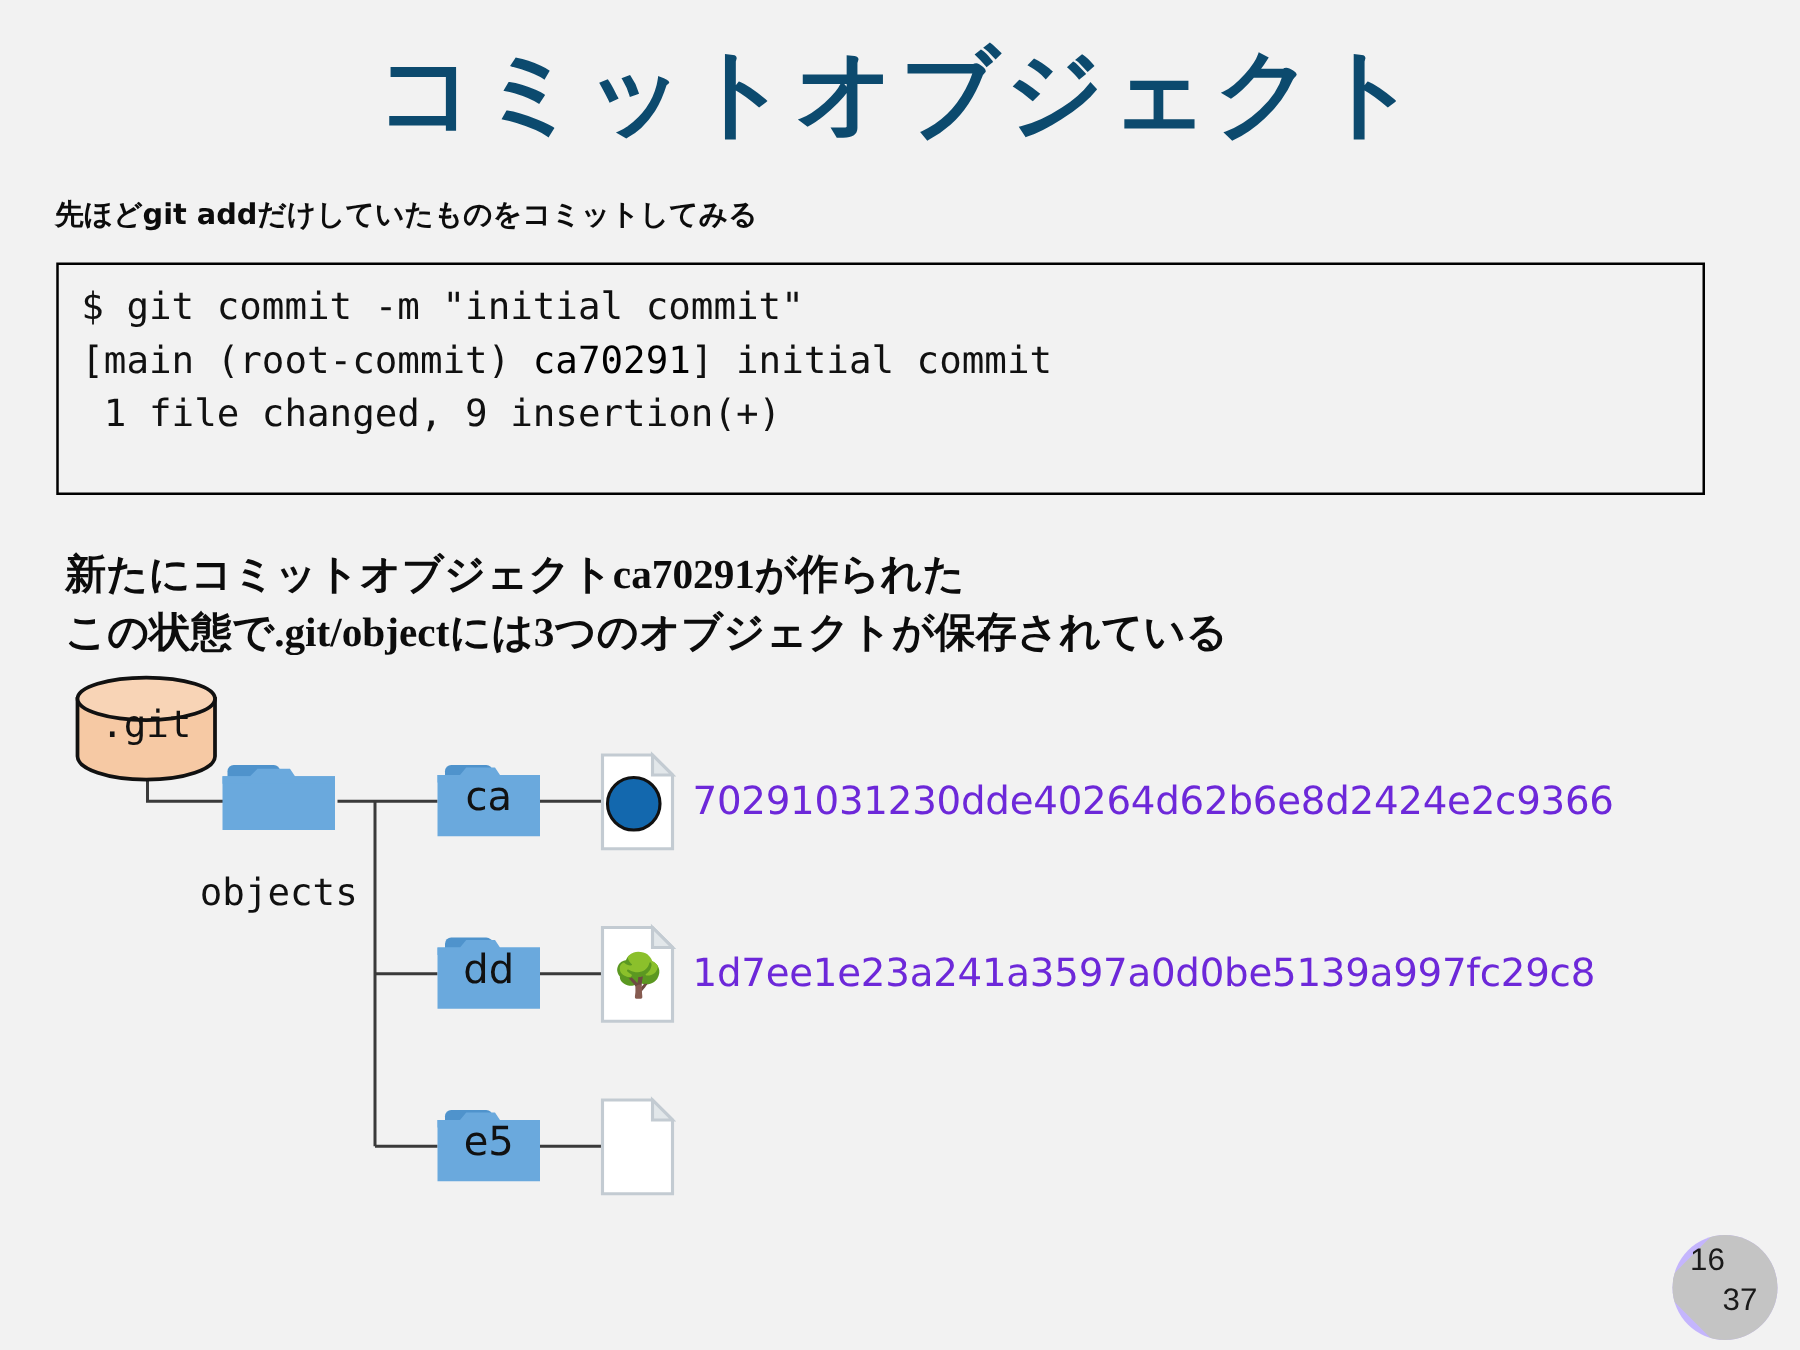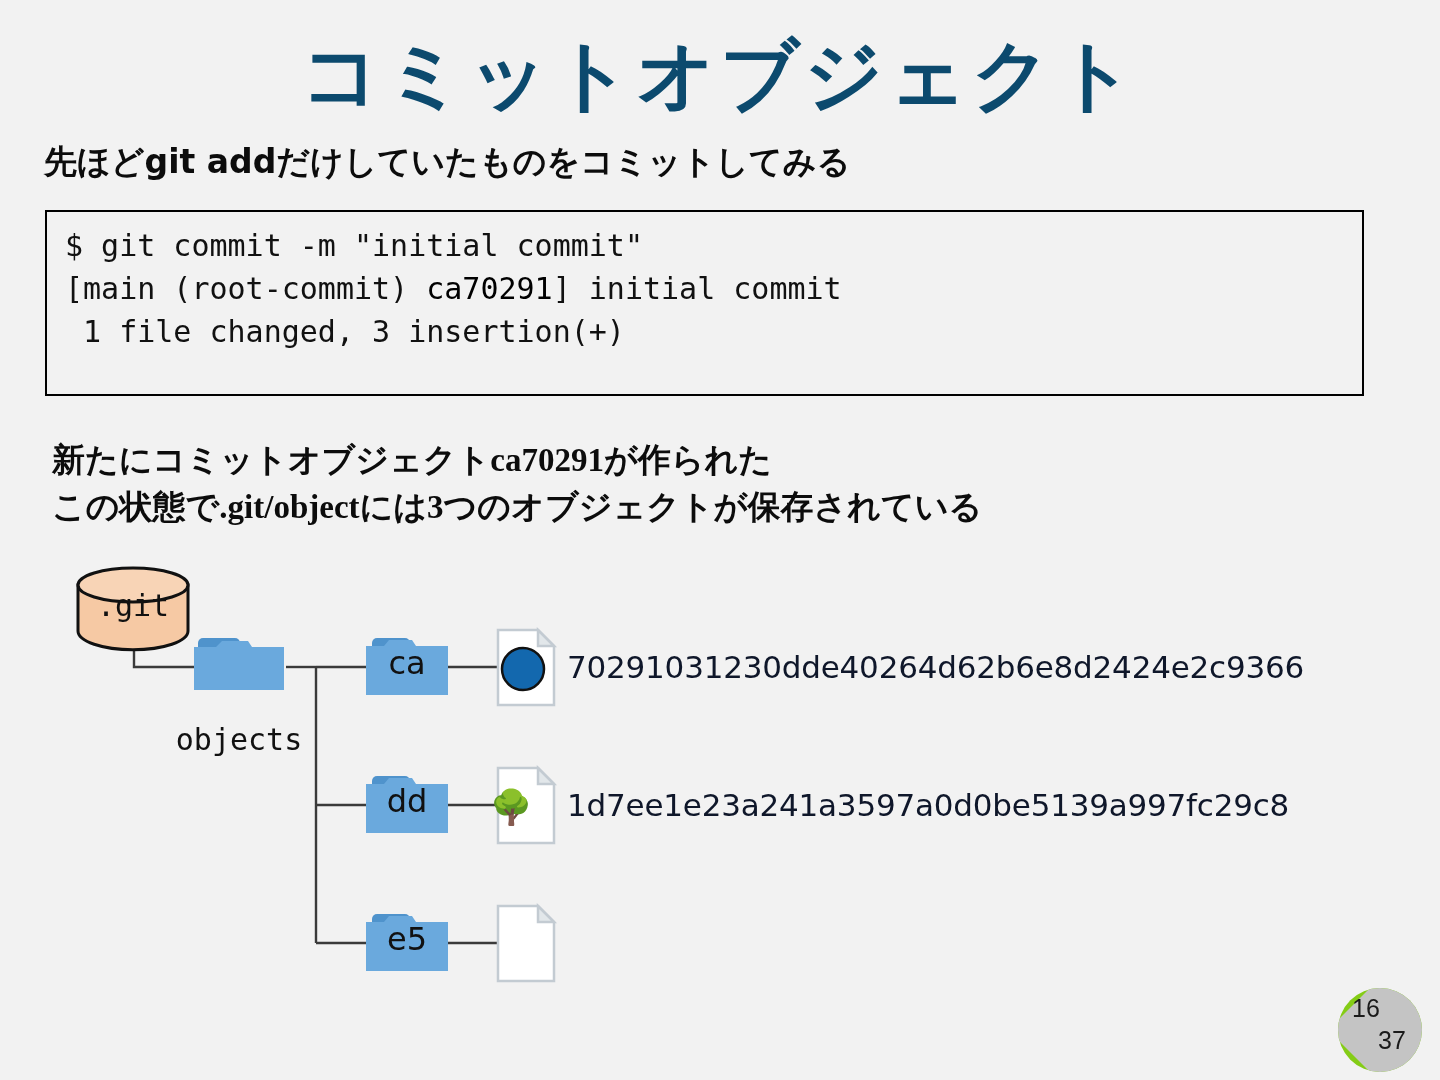--- a/index.html
+++ b/index.html
@@ -27,23 +27,23 @@
     color: #0c4a6e;
     letter-spacing: 4px;
     line-height: 1.0;
     font-family: "DejaVu Sans", "Liberation Sans", sans-serif;
     white-space: nowrap;
   }
 
   
   .subtitle {
     position: absolute;
-    top: 140px;
+    top: 156px;
     left: 44px;
-    font-size: 33px;
+    font-size: 23px;
     font-weight: bold;
     color: #0c0c0c;
     font-family: "DejaVu Sans", "Liberation Sans", sans-serif;
     white-space: nowrap;
   }
 
   
   .console-box {
     position: absolute;
     left: 45px;
@@ -76,62 +76,60 @@
     color: #0c0c0c;
     line-height: 47px;
     font-family: Liberation Serif, serif;
     white-space: nowrap;
   }
 
   
   .diagram {
     position: absolute;
     left: 0;
-    top: 545px;
+    top: 519px;
     width: 1168px;
     height: 440px;
-    padding-left: 16px;
   }
   .diagram svg {
     display: block;
   }
   .dg-label {
     font-family: "DejaVu Sans Mono", "Liberation Mono", monospace;
     font-size: 30px;
     fill: #111111;
   }
   .dg-folder-label {
     font-family: "DejaVu Sans", "Liberation Sans", sans-serif;
     font-size: 32px;
     fill: #111111;
   }
   .hash-text {
     position: absolute;
     font-family: "DejaVu Sans", "Liberation Sans", sans-serif;
     font-size: 31px;
-    color: #0f172a;
+    color: #6d28d9;
     white-space: nowrap;
     letter-spacing: -0.2px;
-    margin-left: 13px;
   }
   .tree-emoji {
     position: absolute;
     font-size: 34px;
     line-height: 1;
   }
 
   
   .page-badge {
     position: absolute;
     left: 1338px;
     top: 988px;
     width: 84px;
     height: 84px;
     border-radius: 50%;
-    background: #84cc16;
+    background: #c4b5fd;
     overflow: hidden;
   }
   .page-badge .slash {
     position: absolute;
     left: -10px;
     top: 42px;
     width: 120px;
     height: 120px;
     background: #c4c4c4;
     transform: rotate(-45deg);
@@ -149,21 +147,21 @@
 </head>
 <body>
 
 <div class="slide-title">コミットオブジェクト</div>
 
 <div class="subtitle">先ほどgit addだけしていたものをコミットしてみる</div>
 
 <div class="console-box">
   <div class="console-line">$ git commit -m "initial commit"</div>
   <div class="console-line"><span>[main (root-commit) </span><span class="hash-red">ca70291</span><span>] initial commit</span></div>
-  <div class="console-line"> 1 file changed, 3 insertion(+)</div>
+  <div class="console-line"> 1 file changed, 9 insertion(+)</div>
 </div>
 
 <div class="body-text">
   <div>新たにコミットオブジェクトca70291が作られた</div>
   <div>この状態で.git/objectには3つのオブジェクトが保存されている</div>
 </div>
 
 <div class="diagram">
   <svg width="1440" height="440" viewBox="0 0 1440 440" xmlns="http://www.w3.org/2000/svg">
 

